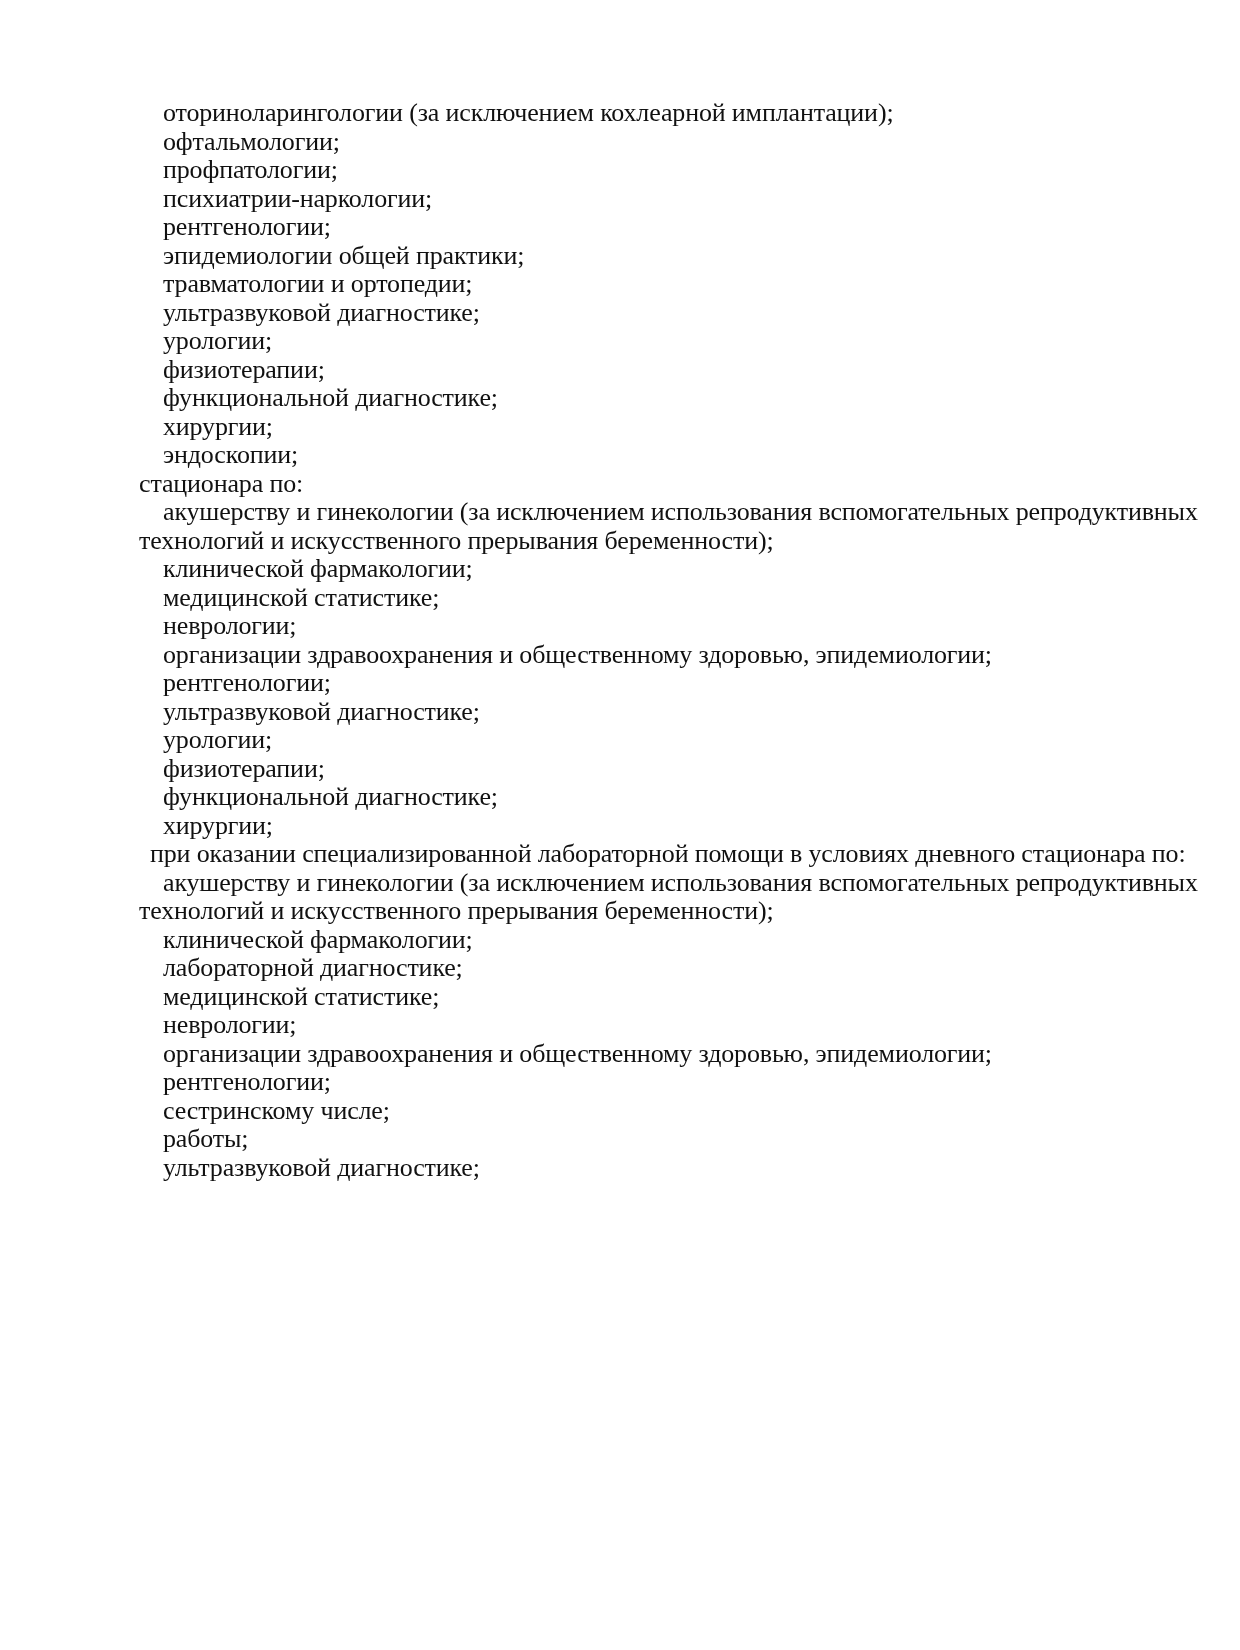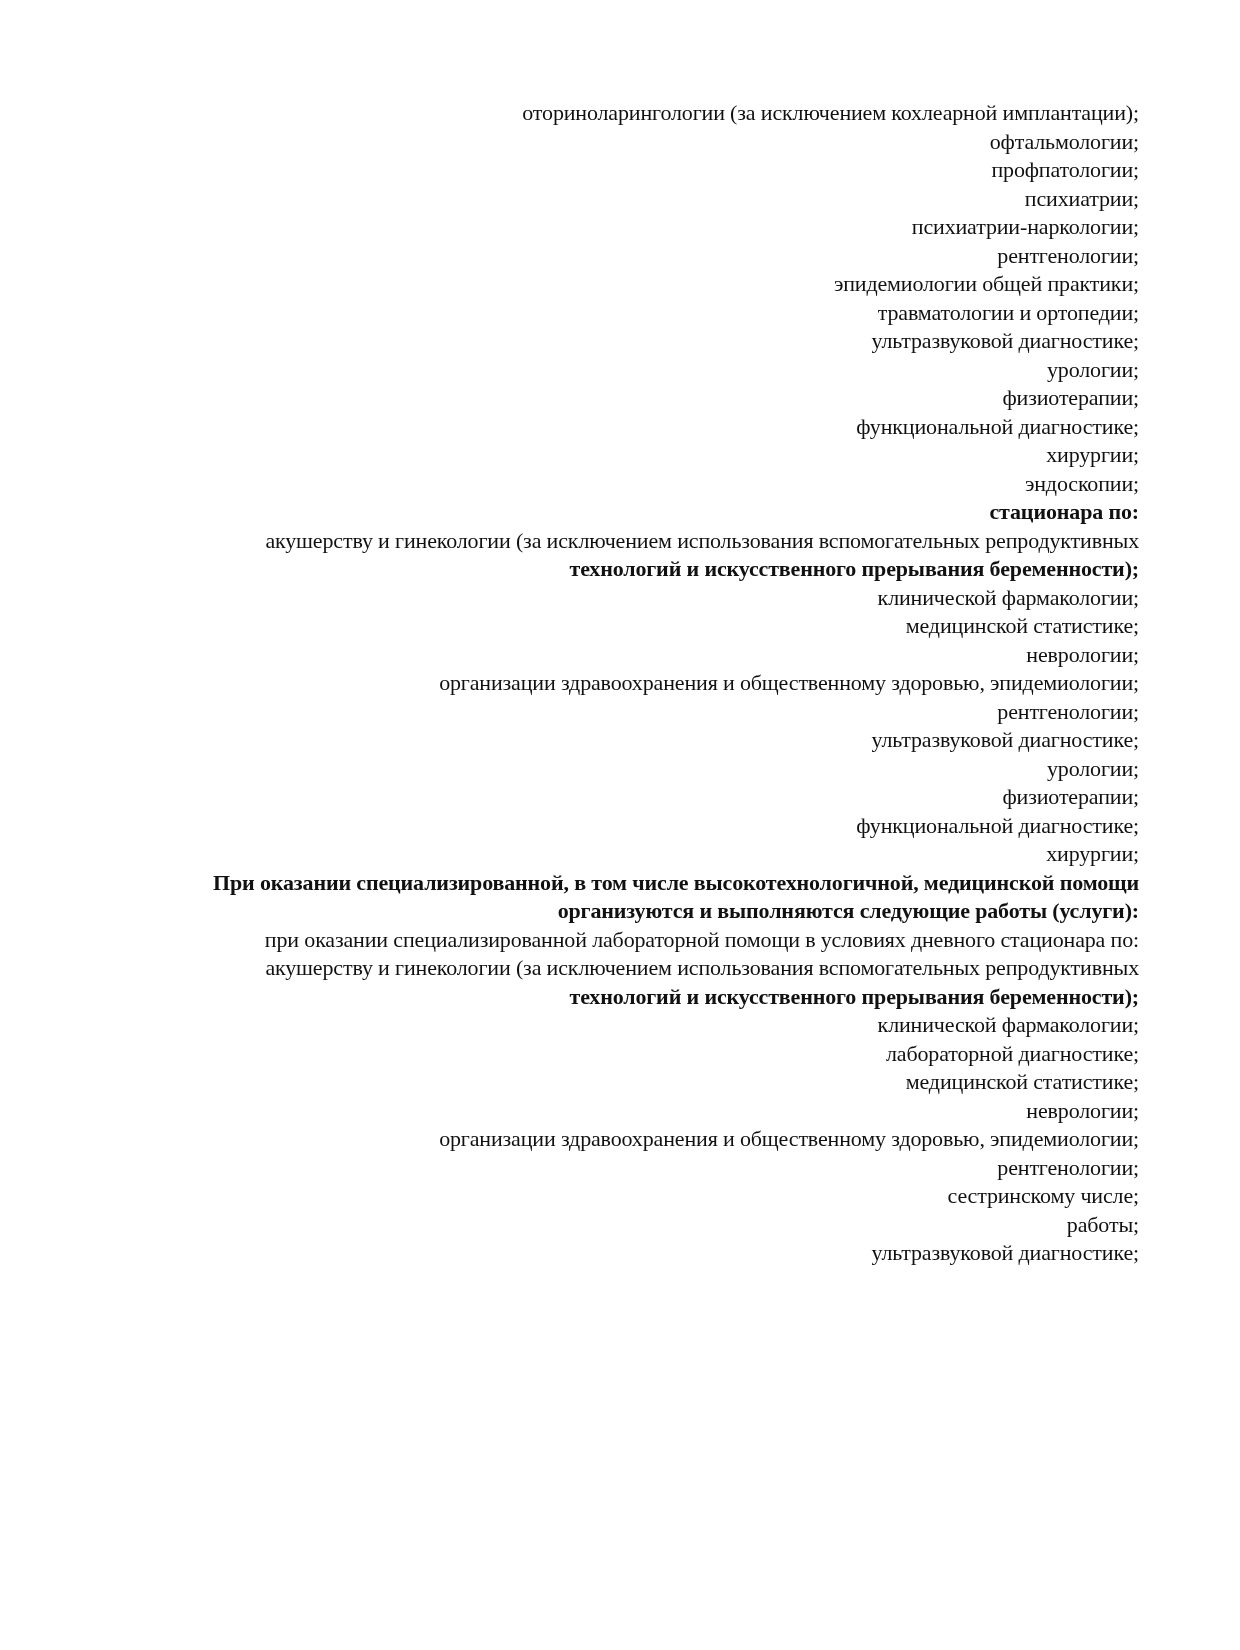--- a/index.html
+++ b/index.html
@@ -1,37 +1,35 @@
 <!DOCTYPE html>
 <html><head>
 <meta charset="utf-8">
 <style>
   html, body { margin: 0; padding: 0; background: #ffffff; }
   body { width: 1240px; height: 1650px; position: relative; overflow: hidden; }
   .page {
     position: absolute; left: 139px; top: 99px; width: 1000px;
     font-family: "Liberation Serif", "DejaVu Serif", serif;
-    font-size: 22px; line-height: 28.5px; color: #111111;
+    font-size: 26px; line-height: 28.5px; color: #111111;
     letter-spacing: -0.15px;
-    text-align: right;
   }
   .line { white-space: pre; display: block; height: 28.5px; }
   .li { padding-left: 24px; }
   .sub { padding-left: 11px; }
-  .para { padding-left: 0; font-weight: bold; }
+  .para { padding-left: 0; }
 </style>
 </head>
 <body>
 
 <div class="page">
   <div>
     <span class="line li">оториноларингологии (за исключением кохлеарной имплантации);</span>
     <span class="line li">офтальмологии;</span>
     <span class="line li">профпатологии;</span>
-    <span class="line li">психиатрии;</span>
     <span class="line li">психиатрии-наркологии;</span>
     <span class="line li">рентгенологии;</span>
     <span class="line li">эпидемиологии общей практики;</span>
     <span class="line li">травматологии и ортопедии;</span>
     <span class="line li">ультразвуковой диагностике;</span>
     <span class="line li">урологии;</span>
     <span class="line li">физиотерапии;</span>
     <span class="line li">функциональной диагностике;</span>
     <span class="line li">хирургии;</span>
     <span class="line li">эндоскопии;</span>
@@ -49,24 +47,20 @@
     <span class="line li">неврологии;</span>
     <span class="line li">организации здравоохранения и общественному здоровью, эпидемиологии;</span>
     <span class="line li">рентгенологии;</span>
     <span class="line li">ультразвуковой диагностике;</span>
     <span class="line li">урологии;</span>
     <span class="line li">физиотерапии;</span>
     <span class="line li">функциональной диагностике;</span>
     <span class="line li">хирургии;</span>
   </div>
 
-  <div>
-    <span class="line para">При оказании специализированной, в том числе высокотехнологичной, медицинской помощи</span>
-    <span class="line para">организуются и выполняются следующие работы (услуги):</span>
-  </div>
 
   <div>
     <span class="line sub">при оказании специализированной лабораторной помощи в условиях дневного стационара по:</span>
   </div>
 
   <div>
     <span class="line li">акушерству и гинекологии (за исключением использования вспомогательных репродуктивных</span>
     <span class="line para">технологий и искусственного прерывания беременности);</span>
     <span class="line li">клинической фармакологии;</span>
     <span class="line li">лабораторной диагностике;</span>

